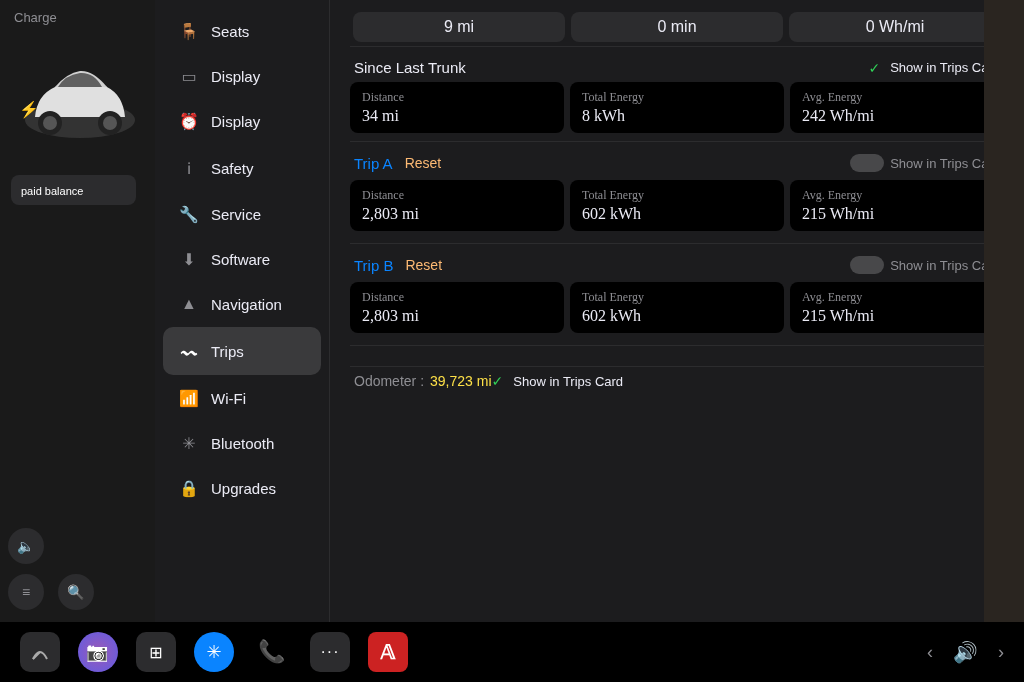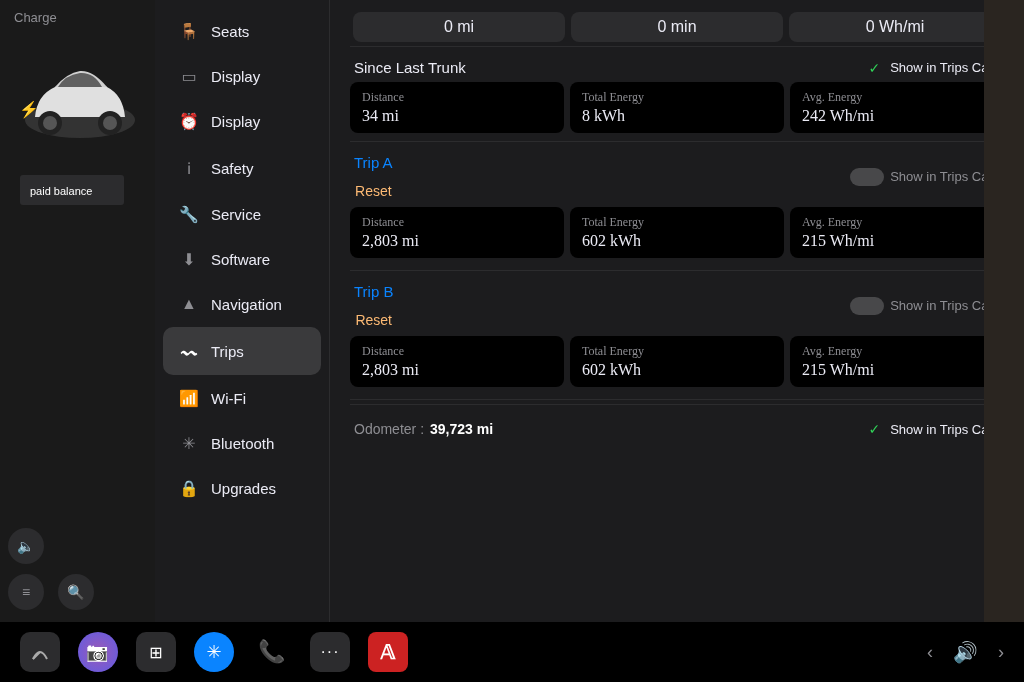--- a/index.html
+++ b/index.html
@@ -150,21 +150,20 @@
       display: flex;
       justify-content: space-between;
       align-items: center;
       padding: 8px 4px;
     }
 
     .trip-title-group {
       display: flex;
       align-items: center;
       gap: 12px;
-      flex-direction: column;
     }
 
     .trip-label {
       color: #0a84ff;
       font-size: 15px;
       font-weight: 500;
     }
 
     .reset-btn {
       color: #fdba74;
@@ -176,36 +175,36 @@
       display: flex;
       align-items: center;
       gap: 6px;
       color: #8e8e93;
       font-size: 13px;
     }
 
     
     .odometer-row {
       display: flex;
-      justify-content: space-between;
-      align-items: center;
-      padding: 16px 4px;
+      justify-content: flex-start;
+      align-items: center;
+      padding: 6px 4px;
       border-top: 1px solid #2c2c2e;
-      margin-top: 4px;
+      margin-top: 20px;
     }
 
     .odometer-text {
       color: #8e8e93;
       font-size: 14px;
     }
 
     .odometer-value {
-      color: #ffffff;
+      color: #fde047;
       font-size: 14px;
-      font-weight: 700;
+      font-weight: 400;
     }
 
     
     .taskbar {
       position: absolute;
       bottom: 0;
       left: 0;
       right: 0;
       height: 60px;
       background: #000;
@@ -317,21 +316,21 @@
 
       <circle cx="35" cy="78" r="12" fill="#222"></circle>
       <circle cx="35" cy="78" r="7" fill="#555"></circle>
       <circle cx="95" cy="78" r="12" fill="#222"></circle>
       <circle cx="95" cy="78" r="7" fill="#555"></circle>
 
       <text x="4" y="70" font-size="16" fill="#f5a623">⚡</text>
     </svg>
   </div>
 
-  <div style="background:#2c2c2e; border-radius:3px; padding:6px 10px; margin: 10px 20px; width:104px;">
+  <div style="background:#2c2c2e; border-radius:8px; padding:6px 10px; margin: 10px 11px; width:125px;">
     <span style="color:#fff; font-size:11px;">paid balance</span>
   </div>
 
   <div style="position:absolute; bottom:72px; left:8px; display:flex; flex-direction:column; gap:10px;">
     <div style="display:flex; gap:14px;">
       <div style="width:36px; height:36px; border-radius:50%; background:#2c2c2e; display:flex; align-items:center; justify-content:center; color:#8e8e93; font-size:14px;">🔈</div>
     </div>
     <div style="display:flex; gap:14px;">
       <div style="width:36px; height:36px; border-radius:50%; background:#2c2c2e; display:flex; align-items:center; justify-content:center; color:#8e8e93; font-size:14px;">≡</div>
       <div style="width:36px; height:36px; border-radius:50%; background:#2c2c2e; display:flex; align-items:center; justify-content:center; color:#8e8e93; font-size:14px;">🔍</div>
@@ -384,21 +383,21 @@
     <span class="sidebar-icon">🔒</span>
     <span class="sidebar-label">Upgrades</span>
   </div>
 </div>
 
 <div class="main-content">
   <div class="content-area">
 
     <div class="top-stats-row">
       <div class="stat-cell">
-        <span class="stat-value">0 mi</span>
+        <span class="stat-value">9 mi</span>
       </div>
       <div class="stat-cell">
         <span class="stat-value">0 min</span>
       </div>
       <div class="stat-cell">
         <span class="stat-value">0 Wh/mi</span>
       </div>
     </div>
 
     <div class="divider"></div>

